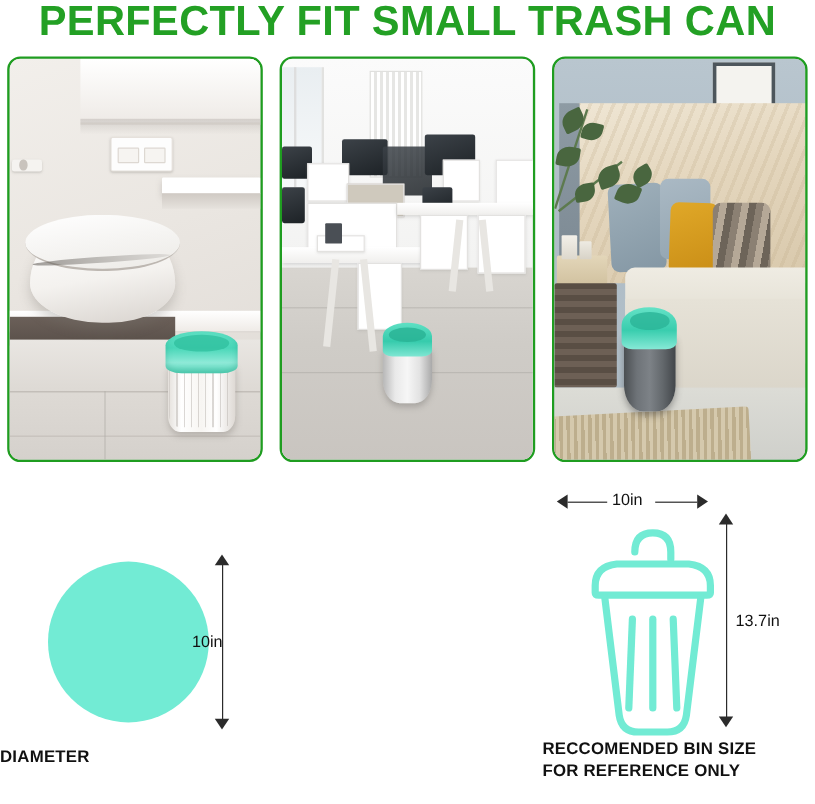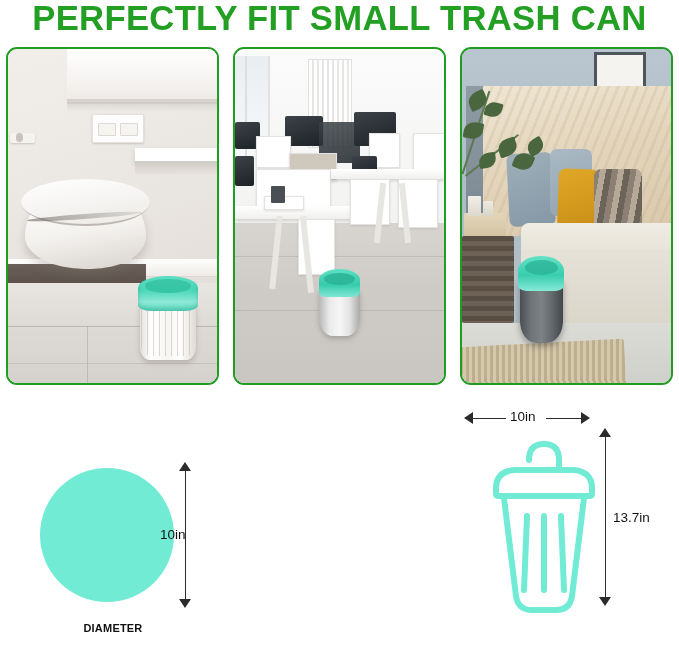--- a/index.html
+++ b/index.html
@@ -355,23 +355,23 @@
     position:absolute; left:40px; top:68px; width:134px; height:134px;
     background:#72ebd4; border-radius:50%;
   }
   .shape-u {
     position:absolute; left:46px; top:52px; width:122px; height:158px;
     background:#72ebd4;
     border-radius: 0 0 61px 61px / 0 0 66px 66px;
   }
 
   .caption {
-    position:absolute; left:0; width:100%; text-align:center;
+    position:absolute; left:0; width:100%; 
     font-family:"Liberation Sans", sans-serif;
-    font-weight:bold; font-size:11px; color:#111;
+    font-weight:bold; font-size:14px; color:#111;
     letter-spacing:.2px;
   }
   .cap1 { top:222px; }
   .cap3 { top:214px; line-height:19px; }
 
   
   .v-arrow {
     position:absolute; width:13px;
   }
   .v-arrow .line {
@@ -574,15 +574,19 @@
         </g>
       </svg>
 
       <div class="v-arrow" style="left:147px; top:28px; height:178px;">
         <div class="head up"></div>
         <div class="line"></div>
         <div class="head down"></div>
       </div>
       <div class="v-label" style="left:161px; top:110px;">13.7in</div>
 
+      <div class="caption cap3">
+        <div>RECCOMENDED BIN SIZE</div>
+        <div>FOR REFERENCE ONLY</div>
+      </div>
     </div>
   </div>
 </div>
 
 </body></html>

